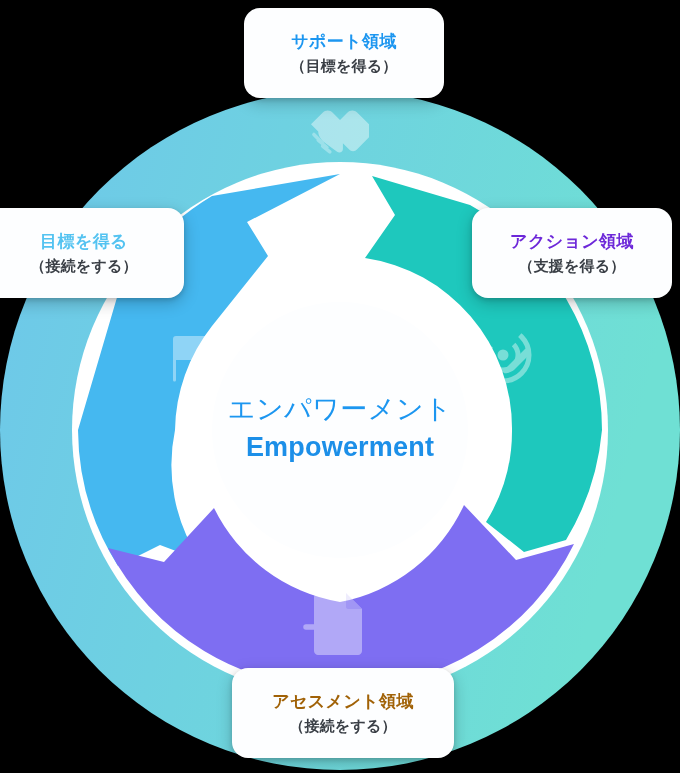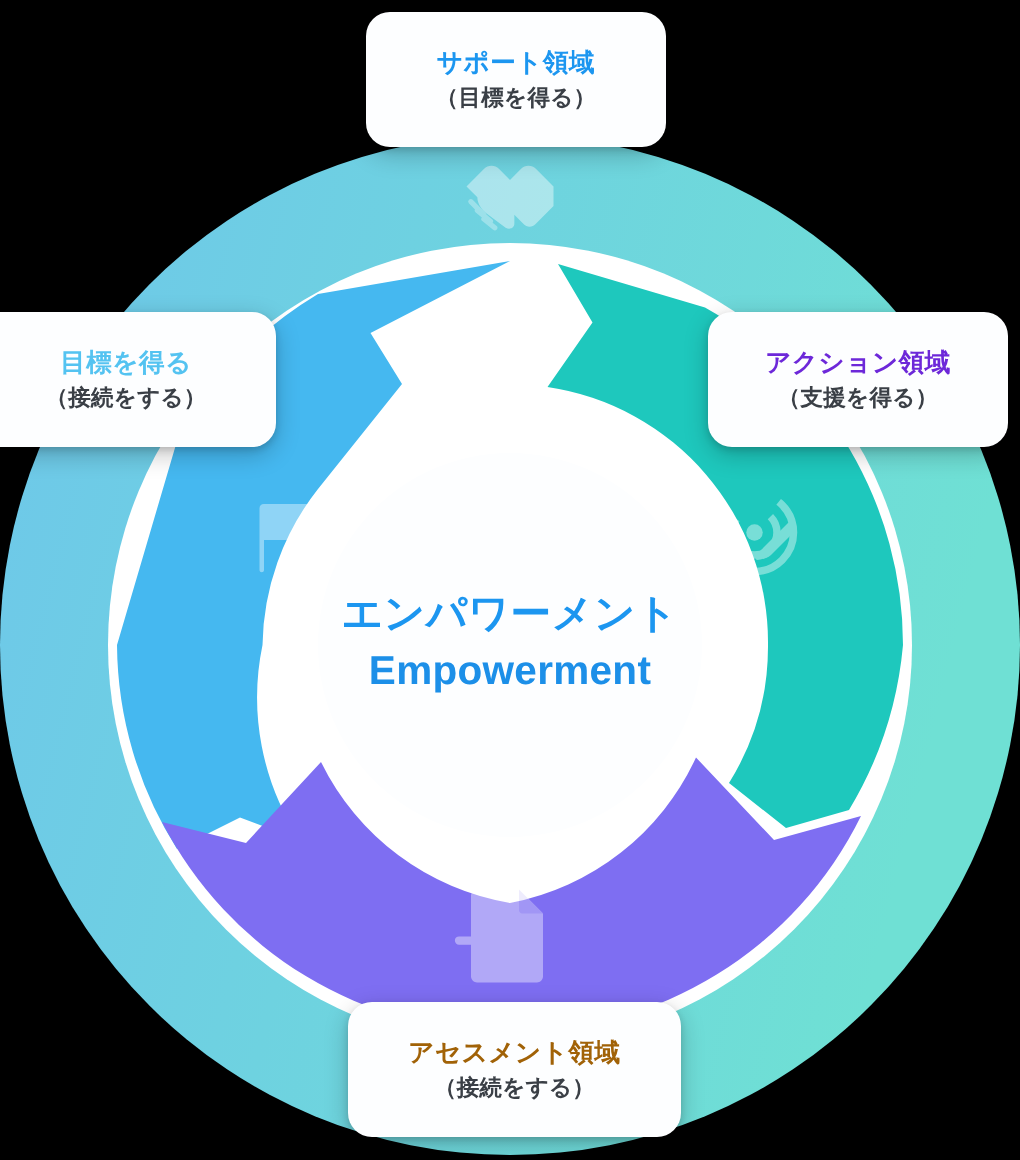--- a/index.html
+++ b/index.html
@@ -40,21 +40,21 @@
     border-radius: 50%;
     display: flex;
     flex-direction: column;
     align-items: center;
     justify-content: center;
     text-align: center;
     pointer-events: none;
   }
   .hub-jp {
     font-size: 27px;
-    font-weight: bold;
+    font-weight: normal;
     color: #1c96f0;
     letter-spacing: 0.5px;
     line-height: 1.2;
   }
   .hub-en {
     font-size: 27px;
     font-weight: bold;
     color: #1c8fe8;
     letter-spacing: 0.2px;
     margin-top: 7px;

